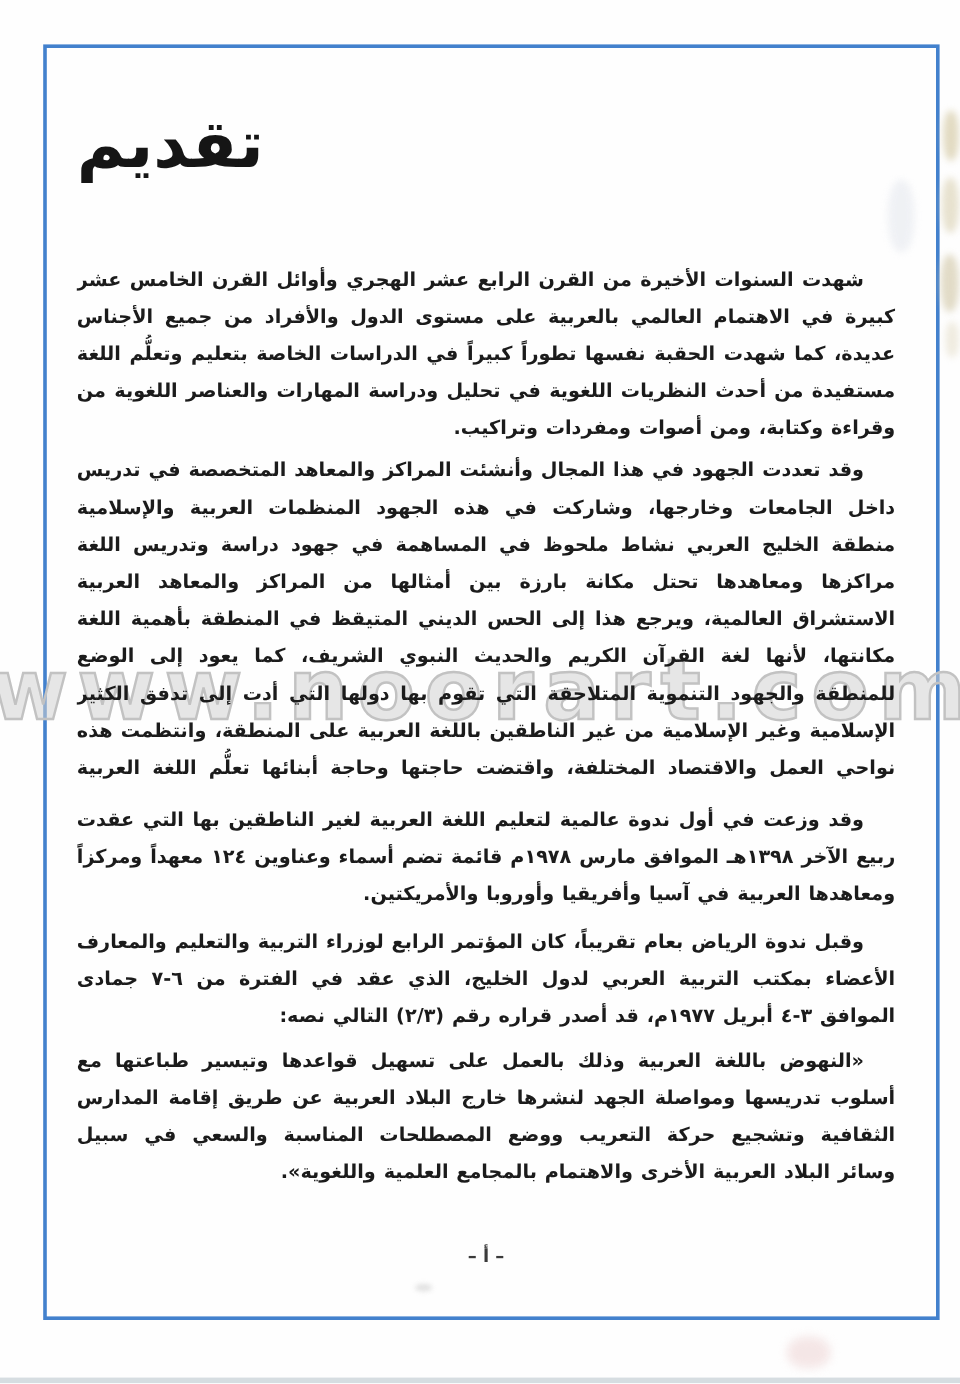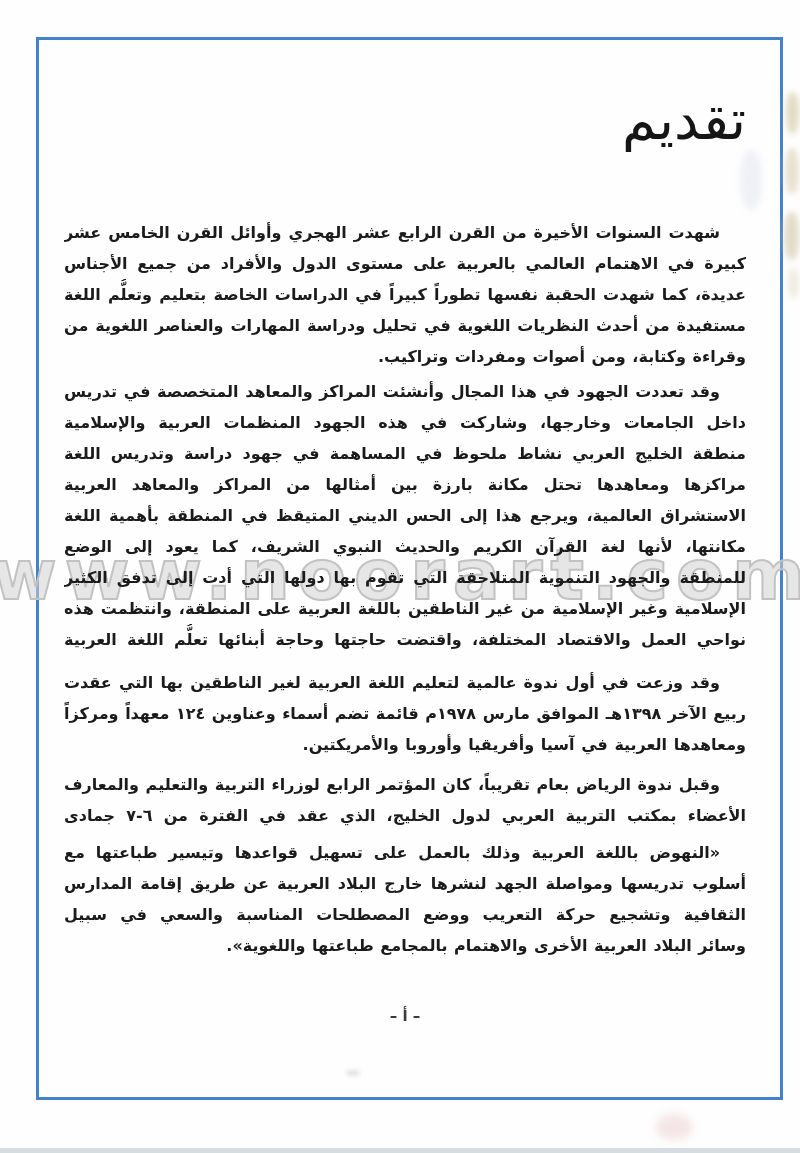--- a/index.html
+++ b/index.html
@@ -41,23 +41,23 @@
     left: 64px; top: 0;
     width: 682px;
     z-index: 2;
     direction: rtl;
     color: #1b1b1b;
   }
   .title {
     margin-top: 78px;
     height: 84px;
     line-height: 84px;
-    text-align: right;
+    text-align: left;
     font-size: 55px;
-    font-weight: 400;
+    font-weight: 700;
     color: #151515;
   }
   .paragraphs { margin-top: 55px; }
   .para { margin: 0; }
   .para + .para { margin-top: 4px; }
   .paragraphs .para:nth-child(3) { margin-top: 12px; }
   .paragraphs .para:nth-child(4) { margin-top: 9px; }
   .paragraphs .para:nth-child(5) { margin-top: 6px; }
   .line {
     height: 31px;
@@ -137,23 +137,24 @@
           <div class="line">نواحي العمل والاقتصاد المختلفة، واقتضت حاجتها وحاجة أبنائها تعلُّم اللغة العربية بدوافع دينية</div>
         </div>
         <div class="para">
           <div class="line first">وقد وزعت في أول ندوة عالمية لتعليم اللغة العربية لغير الناطقين بها التي عقدت في الرياض:</div>
           <div class="line">ربيع الآخر ١٣٩٨هـ الموافق مارس ١٩٧٨م قائمة تضم أسماء وعناوين ١٢٤ معهداً ومركزاً وجامعة تعنى</div>
           <div class="line last">ومعاهدها العربية في آسيا وأفريقيا وأوروبا والأمريكتين.</div>
         </div>
         <div class="para">
           <div class="line first">وقبل ندوة الرياض بعام تقريباً، كان المؤتمر الرابع لوزراء التربية والتعليم والمعارف في الدول</div>
           <div class="line">الأعضاء بمكتب التربية العربي لدول الخليج، الذي عقد في الفترة من ٦-٧ جمادى الأولى ١٣٩٧هـ</div>
+          <div class="line last">الموافق ٣-٤ أبريل ١٩٧٧م، قد أصدر قراره رقم (٢/٣) التالي نصه:</div>
         </div>
         <div class="para">
           <div class="line first">«النهوض باللغة العربية وذلك بالعمل على تسهيل قواعدها وتيسير طباعتها مع إحسان</div>
           <div class="line">أسلوب تدريسها ومواصلة الجهد لنشرها خارج البلاد العربية عن طريق إقامة المدارس وتشييد المراكز</div>
           <div class="line">الثقافية وتشجيع حركة التعريب ووضع المصطلحات المناسبة والسعي في سبيل توحيدها في المنطقة</div>
-          <div class="line last">وسائر البلاد العربية الأخرى والاهتمام بالمجامع طباعتها واللغوية».</div>
+          <div class="line last">وسائر البلاد العربية الأخرى والاهتمام بالمجامع العلمية واللغوية».</div>
         </div>
       </div>
     <div class="footer">– أ –</div>
   </div>
 </div>
 
 </body></html>

